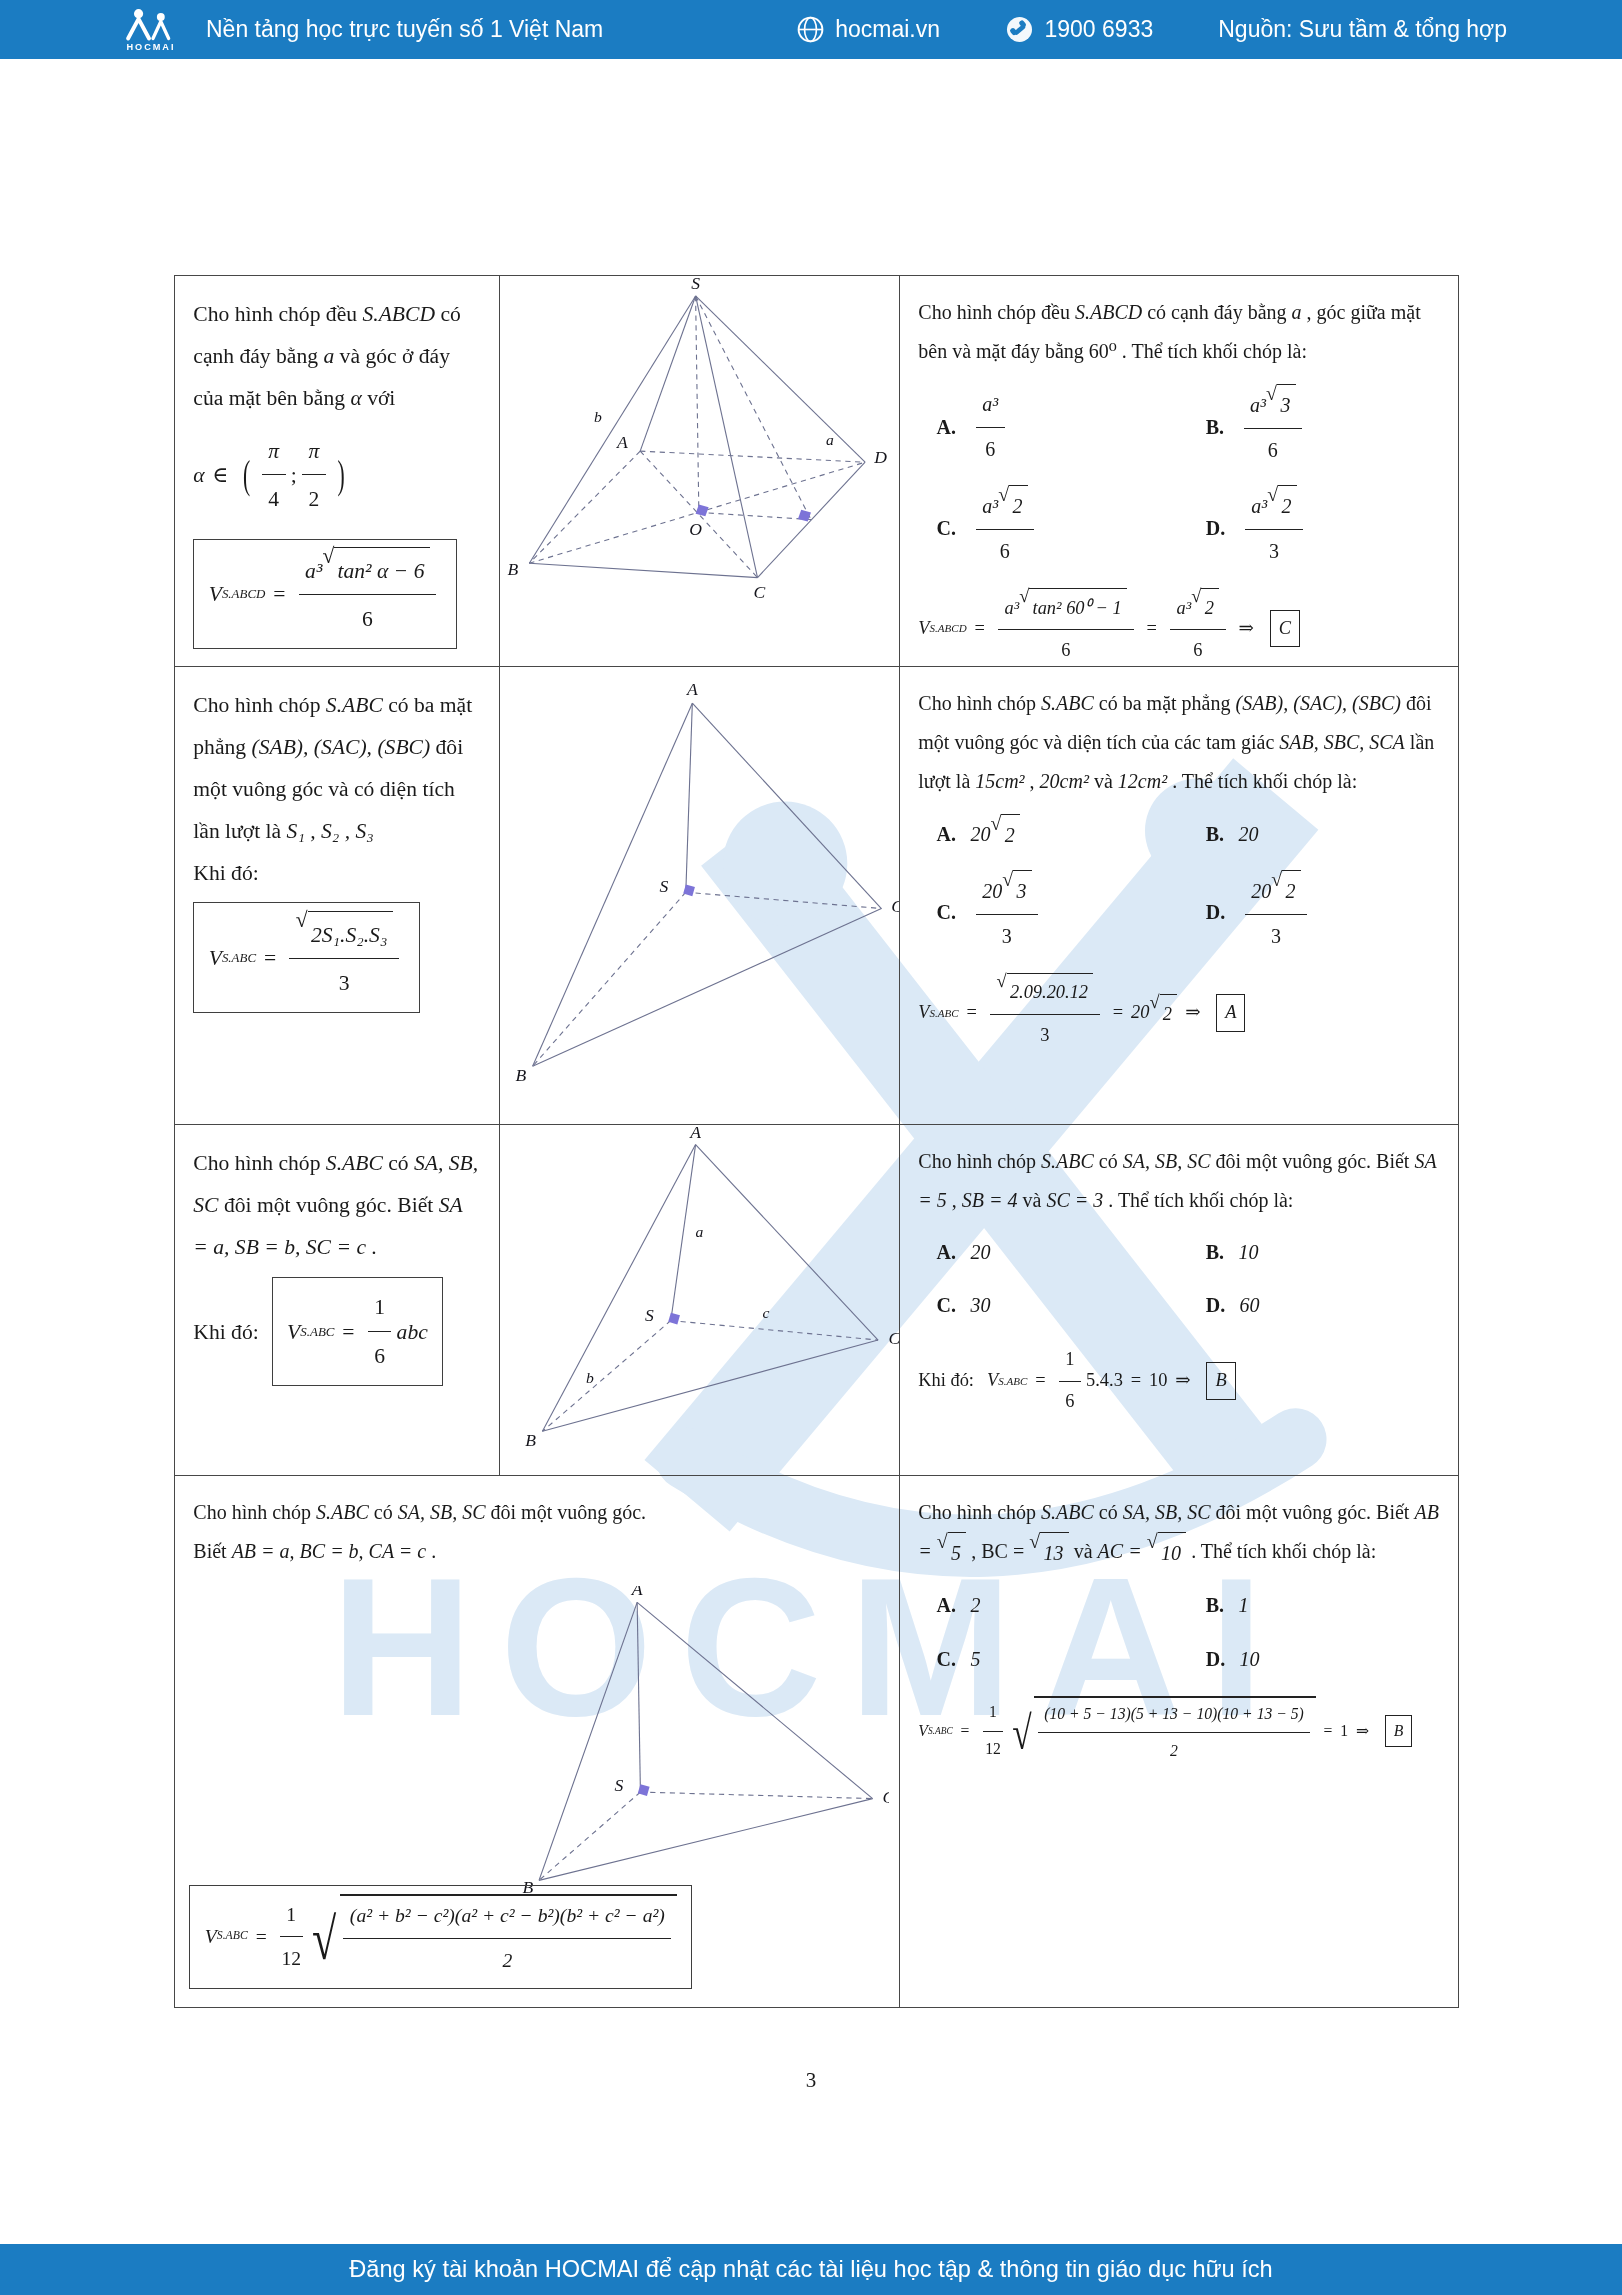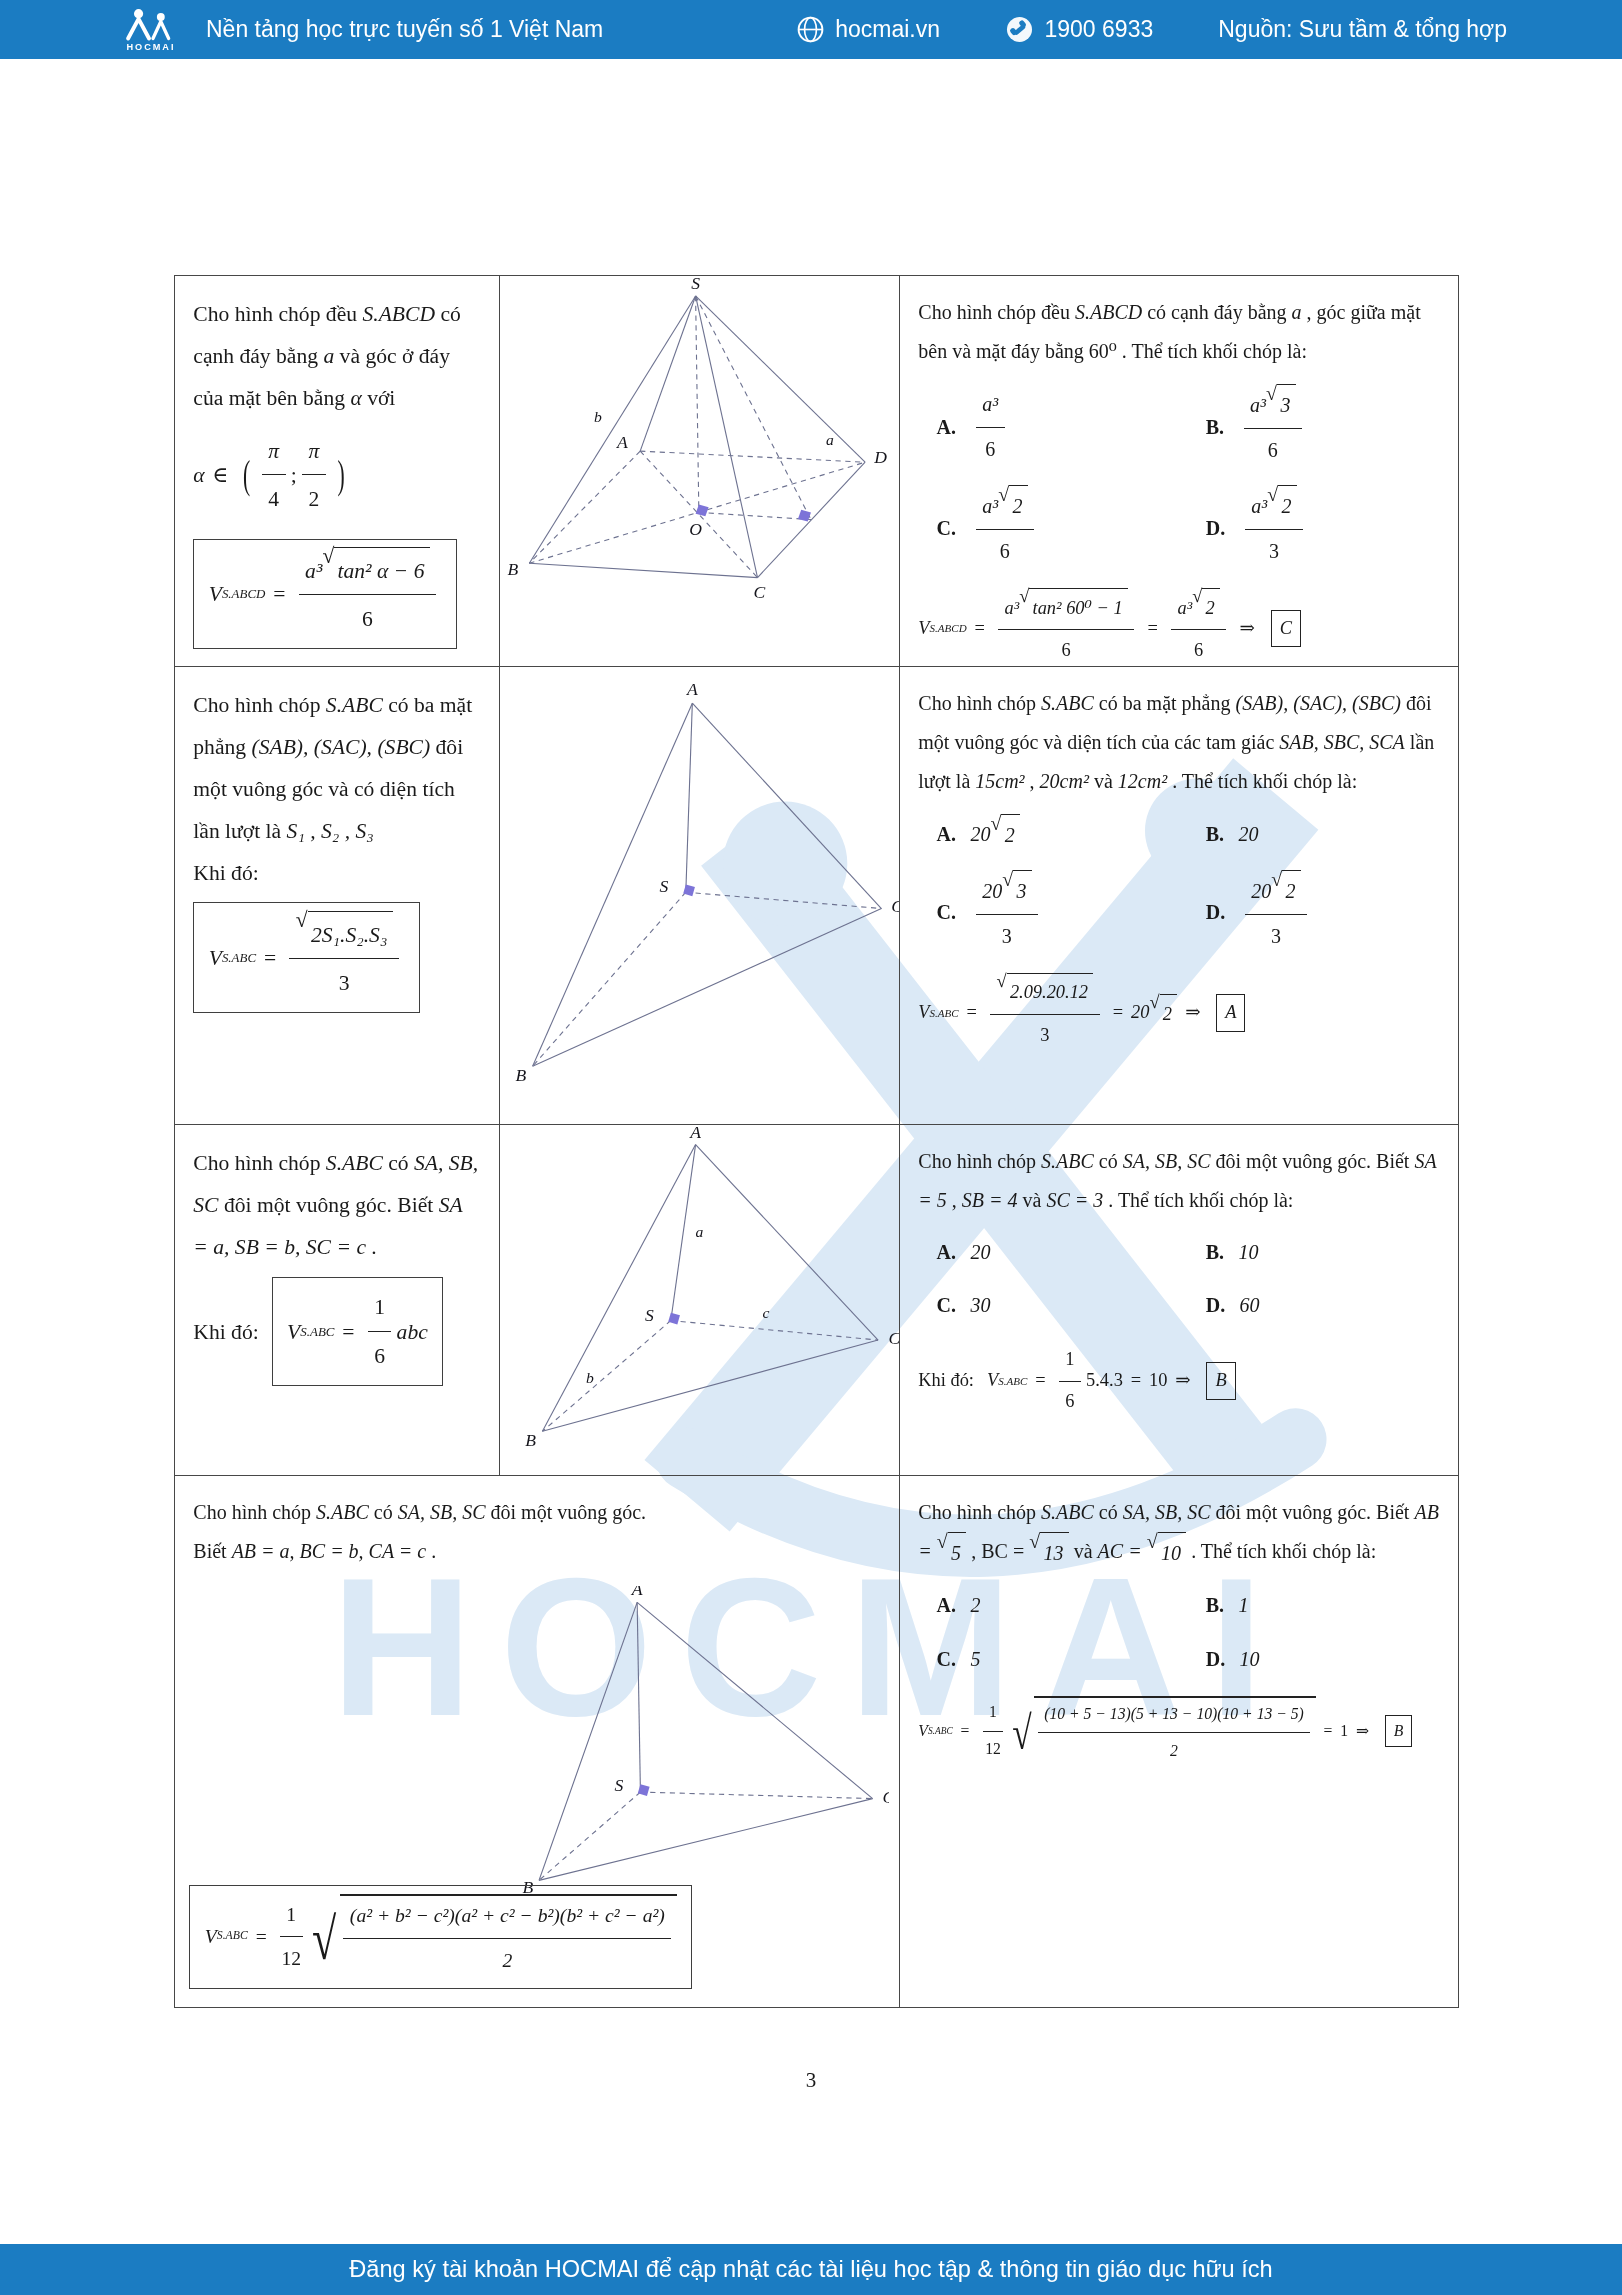--- a/index.html
+++ b/index.html
@@ -44,21 +44,21 @@
   .c-fig{padding:0;}
   .c-fig svg{display:block;width:100%;height:100%;}
   .merged{grid-column:1 / 3;}
   
   .it{font-style:italic;}
   .op{margin:0 7.9px;font-style:normal;}
   .mline{display:flex;align-items:center;margin:10.5px 0;}
   .paren{display:inline-block;transform:scaleY(1.9);margin:0 6.5px;font-weight:400;}
   .frac{display:inline-flex;flex-direction:column;align-items:center;margin:0 5.2px;vertical-align:middle;}
   .frac .num{display:inline-flex;align-items:flex-end;justify-content:center;
-             border-bottom:1.6px solid #222;padding:0 6.5px 2.6px;}
+             border-bottom:1.6px solid #222;padding:0 6.5px 2.6px;font-family:Liberation Serif, serif;}
   .frac .den{padding-top:2.6px;}
   .sqrt{display:inline-flex;align-items:flex-start;}
   .sqrt .sgn{font-style:normal;line-height:1;transform:translateY(-0.7px);}
   .sqrt .bar{border-top:1.6px solid #222;padding:1.3px 5.2px 0 3.3px;font-style:italic;}
   .sqrt.big{align-items:center;}
   .sqrt.big .sgn{font-size:3em;line-height:.8;transform:translateY(2.6px) scaleX(.75);}
   .sqrt.big .bar{border-top-width:2px;text-align:right;}
   .fbox{display:inline-flex;align-items:center;border:1.6px solid #3f3f3f;padding:7.9px 14.4px;margin-top:7.9px;background:transparent;}
   sub{font-size:.6em;font-style:italic;}
   .opts{display:grid;grid-template-columns:1.15fr 1fr;row-gap:14.4px;margin:13px 0 0 18.3px;align-items:center;}

